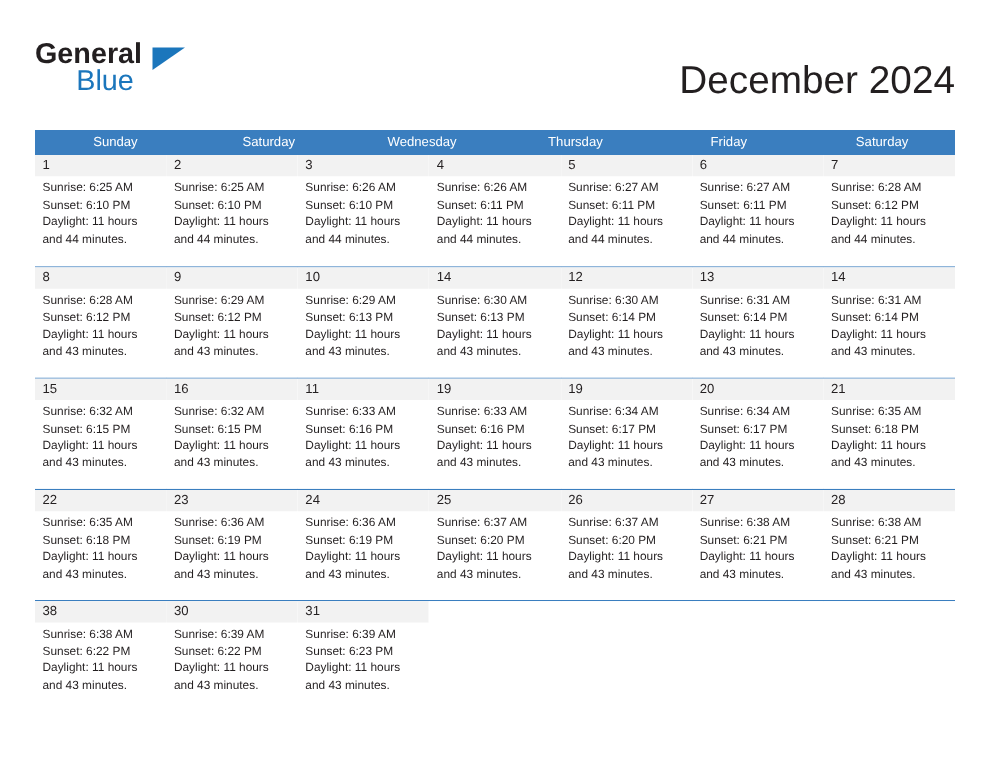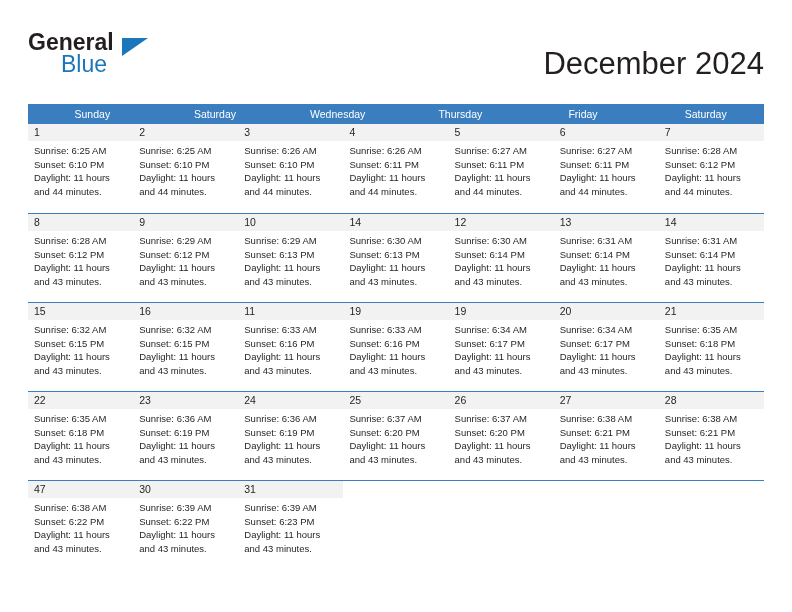--- a/index.html
+++ b/index.html
@@ -428,21 +428,21 @@
             <div class="dayinfo">
               <div>Sunrise: 6:38 AM</div>
               <div>Sunset: 6:21 PM</div>
               <div>Daylight: 11 hours</div>
               <div>and 43 minutes.</div>
             </div>
           </div>
         </div>
         <div class="week">
           <div class="daycell">
-            <div class="daynum">47</div>
+            <div class="daynum">38</div>
             <div class="dayinfo">
               <div>Sunrise: 6:38 AM</div>
               <div>Sunset: 6:22 PM</div>
               <div>Daylight: 11 hours</div>
               <div>and 43 minutes.</div>
             </div>
           </div>
           <div class="daycell">
             <div class="daynum">30</div>
             <div class="dayinfo">

